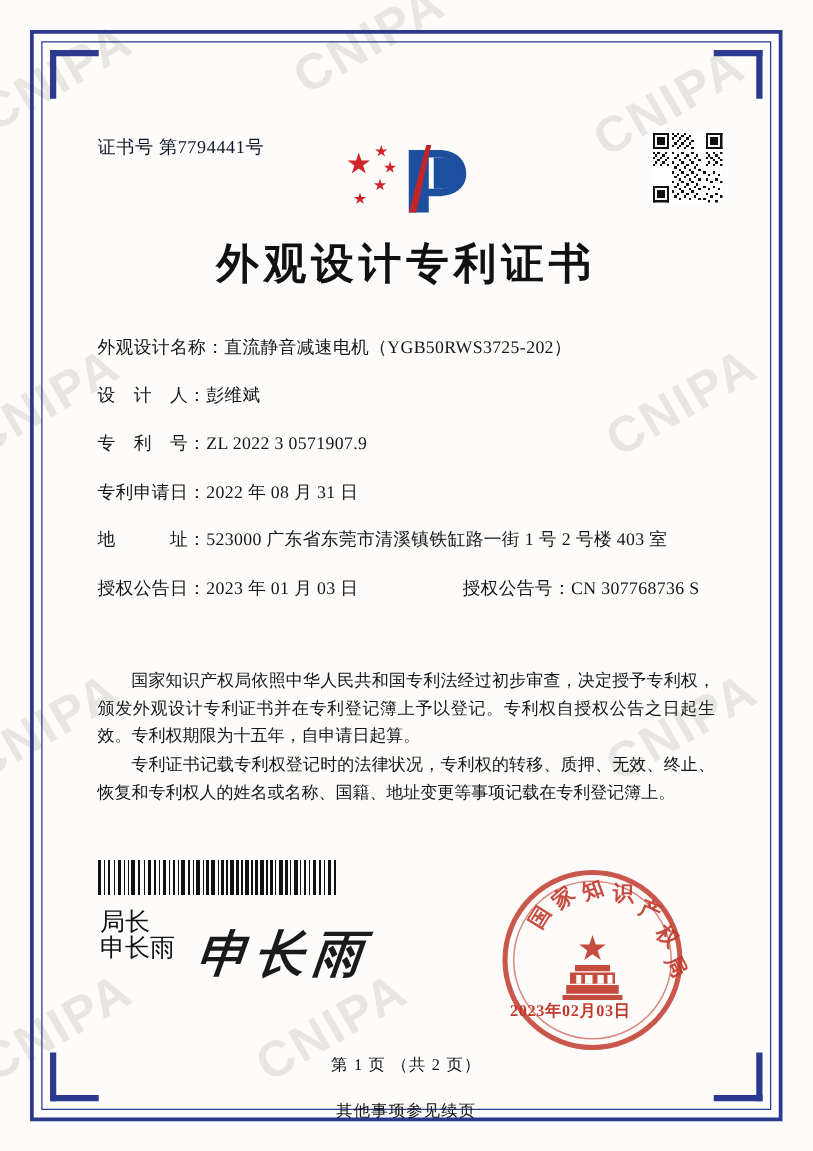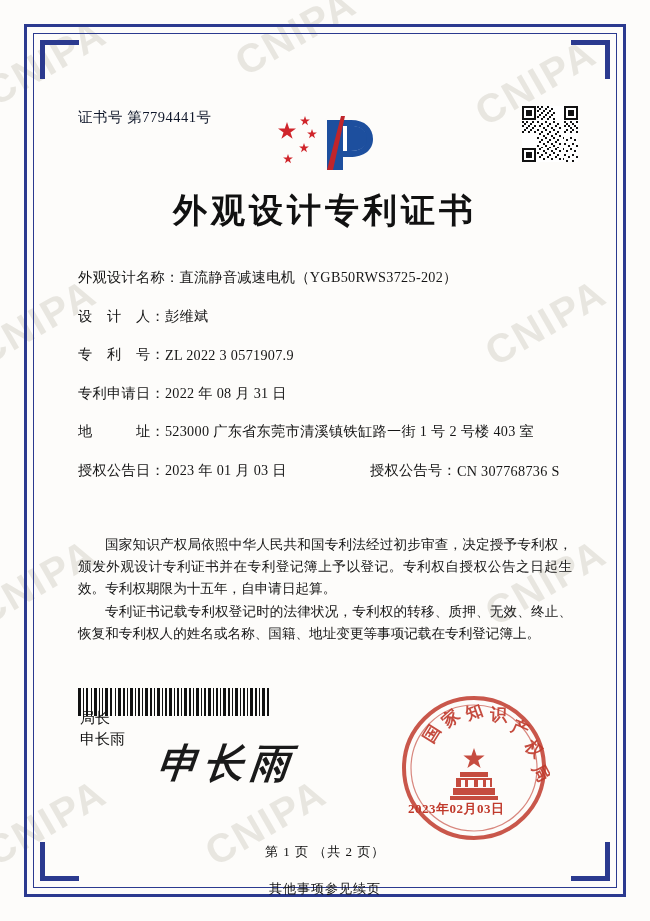--- a/index.html
+++ b/index.html
@@ -173,22 +173,22 @@
     left: 78px;
     top: 688px;
     width: 192px;
     height: 28px;
   }
 
   
   .sig-label {
     position: absolute;
     left: 80px;
-    top: 708px;
-    font-size: 15px;
+    top: 728px;
+    font-size: 20px;
     line-height: 21px;
     color: #111;
   }
   .sig-hand {
     position: absolute;
     left: 158px;
     top: 736px;
     font-size: 40px;
     font-family: "DejaVu Serif", serif;
     font-weight: bold;

